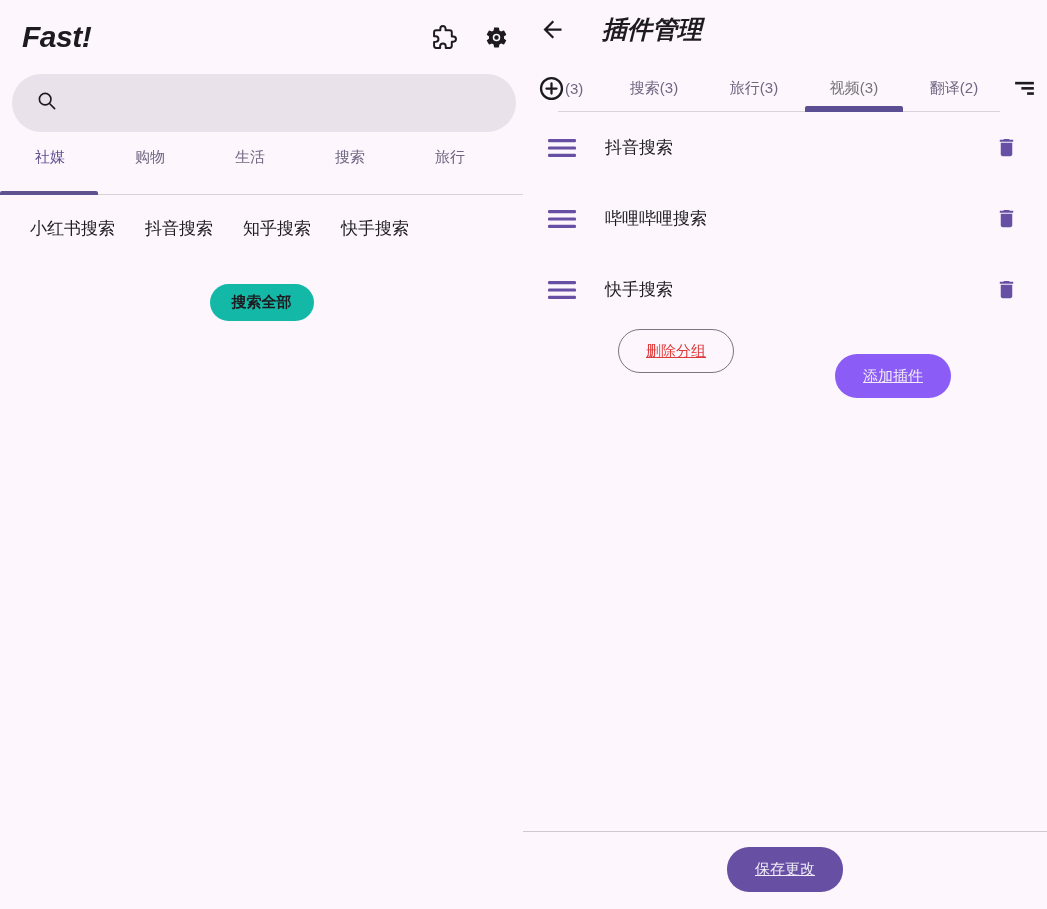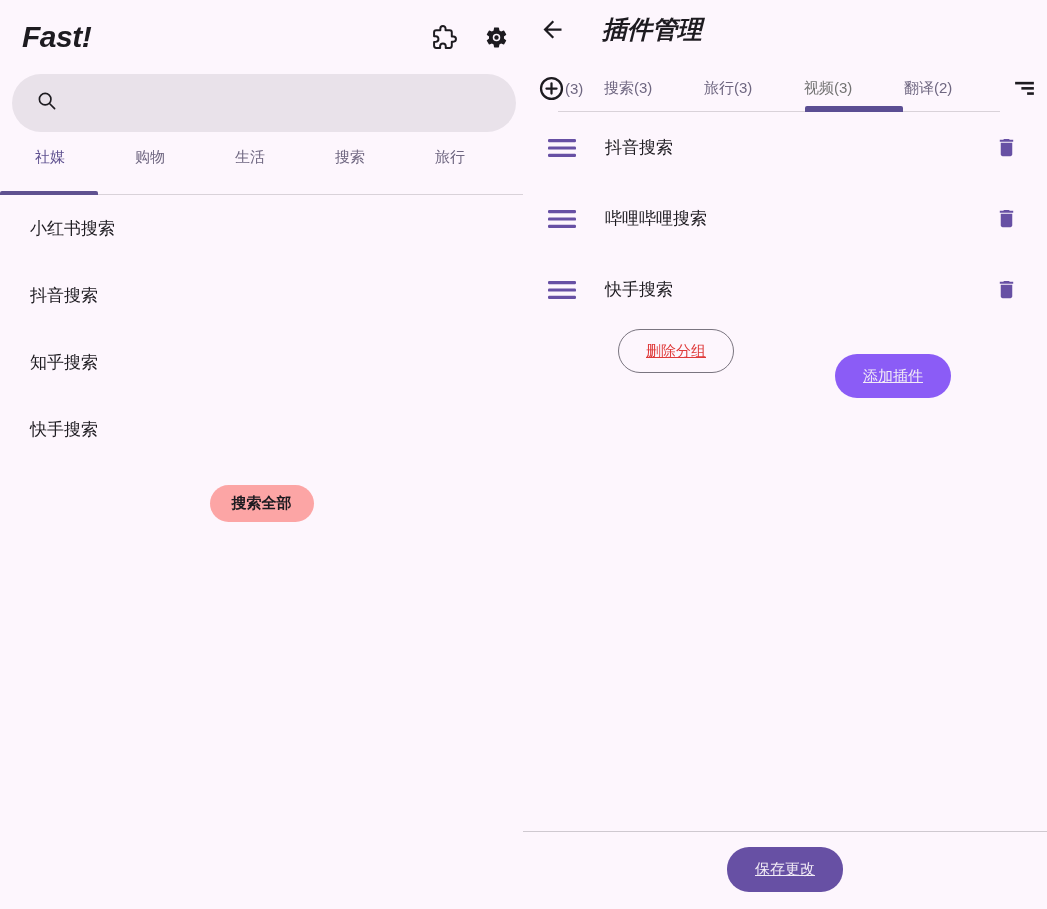--- a/index.html
+++ b/index.html
@@ -39,42 +39,42 @@
     width: 100px; display: flex; align-items: flex-start; justify-content: center;
     font-size: 15px; color: #6f6781; position: relative; cursor: pointer;
   }
   .ltab.selected { color: #5f5190; }
   .ltab .indicator {
     position: absolute; bottom: 0; left: 0; right: 2px; height: 4px;
     background: #5f5190; border-radius: 2px 2px 0 0; z-index: 2;
   }
   .hdivider { position: absolute; bottom: 0; left: 0; right: 0; height: 1px; background: #d9d2d9; }
 
-  .left-list { display: flex; flex-direction: column; }
+  .left-list { display: flex; flex-direction: row; }
   .left-item {
     height: 67px; display: flex; align-items: center; padding-left: 30px;
     font-size: 17px; cursor: pointer;
   }
 
   .search-all-wrap { display: flex; justify-content: center; margin-top: 22px; }
   .search-all {
-    background: #fca5a5; border: none; border-radius: 19px; height: 37px;
+    background: #14b8a6; border: none; border-radius: 19px; height: 37px;
     padding: 0 22px; font-size: 15px; font-weight: bold; color: #1d1b20;
     display: flex; align-items: center; cursor: pointer; font-family: Liberation Serif, serif;
   }
 
   
   .right-pane { flex: 1; display: flex; flex-direction: column; }
   .right-header { display: flex; align-items: center; padding: 8px 0 0 16px; height: 50px; gap: 36px; }
   .right-title { font-size: 25px; font-weight: bold; font-style: italic; }
 
   .right-tabs { margin-top: 14px; position: relative; height: 48px; display: flex; align-items: center; }
   .add-group { margin-left: 14px; width: 28px; height: 28px; flex: none; }
   .rtab {
-    height: 100%; display: flex; align-items: center; justify-content: flex-start;
+    height: 100%; display: flex; align-items: center; justify-content: center;
     font-size: 15px; color: #6f6781; position: relative; cursor: pointer; flex: none;
   }
   .rtab.first { width: 39px; justify-content: flex-start; }
   .rtab.std { width: 100px; }
   .rtab.selected { color: #737373; }
   .rtab .indicator {
     position: absolute; bottom: 0; left: 1px; right: 1px; height: 6px;
     background: #5b4e93; border-radius: 2px 2px 0 0; z-index: 2;
   }
   .right-tabs .hdivider { left: 35px; right: 47px; }

